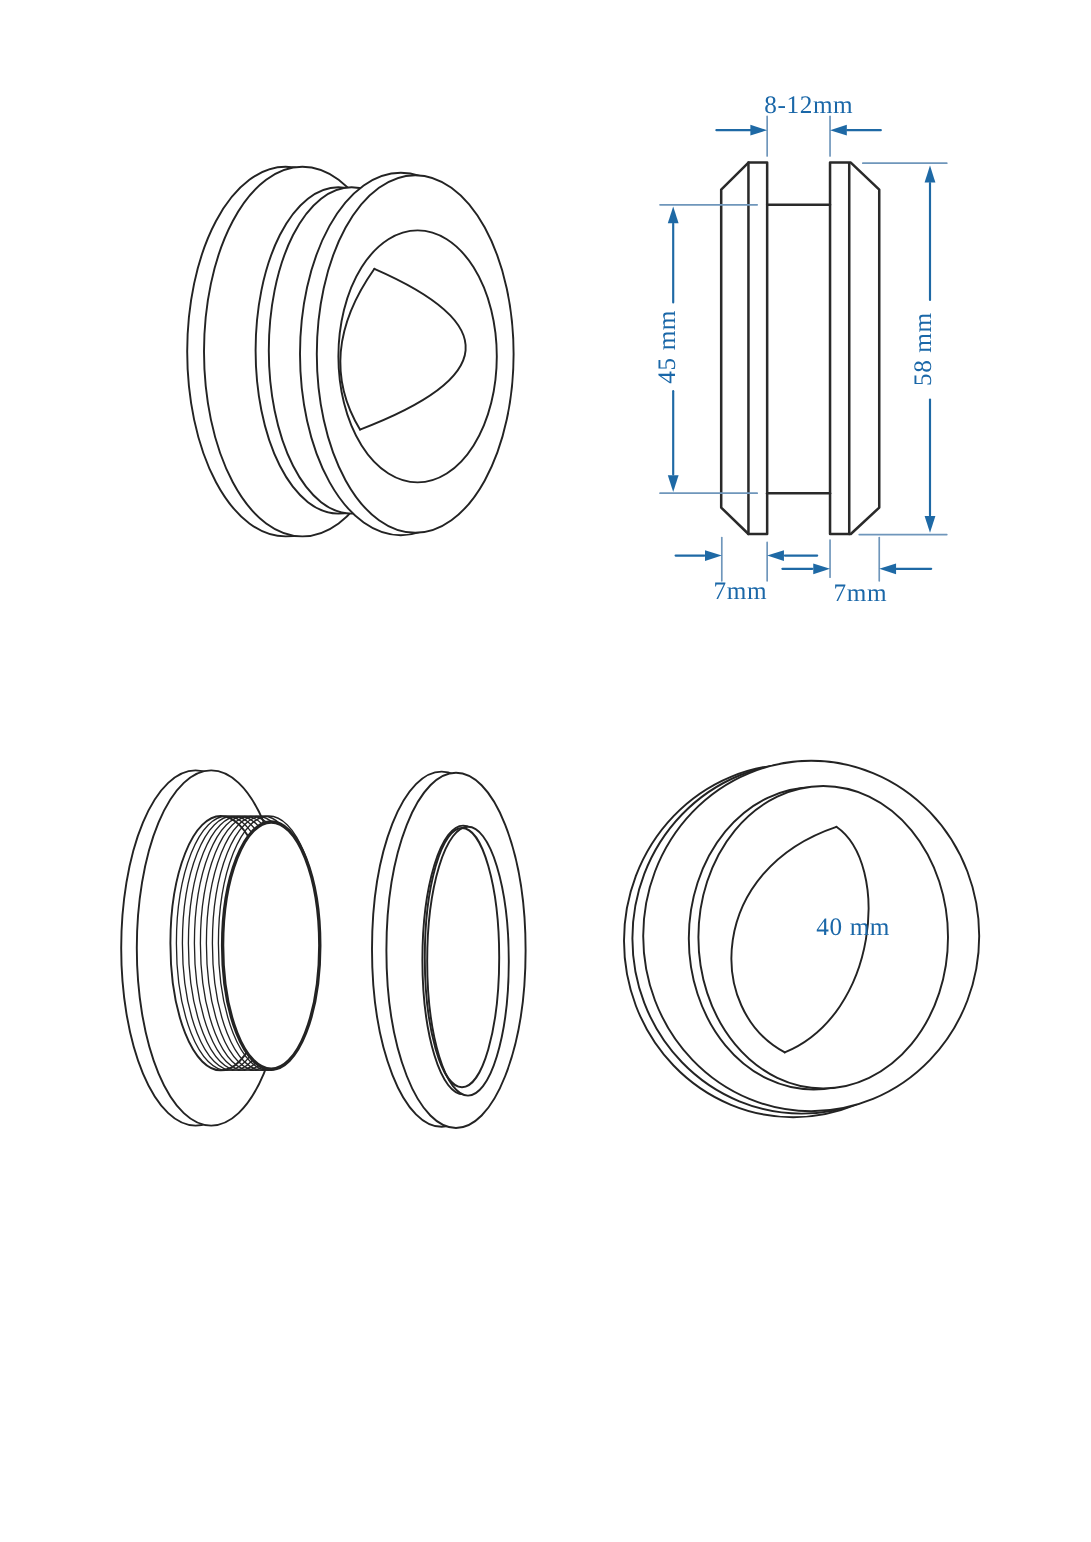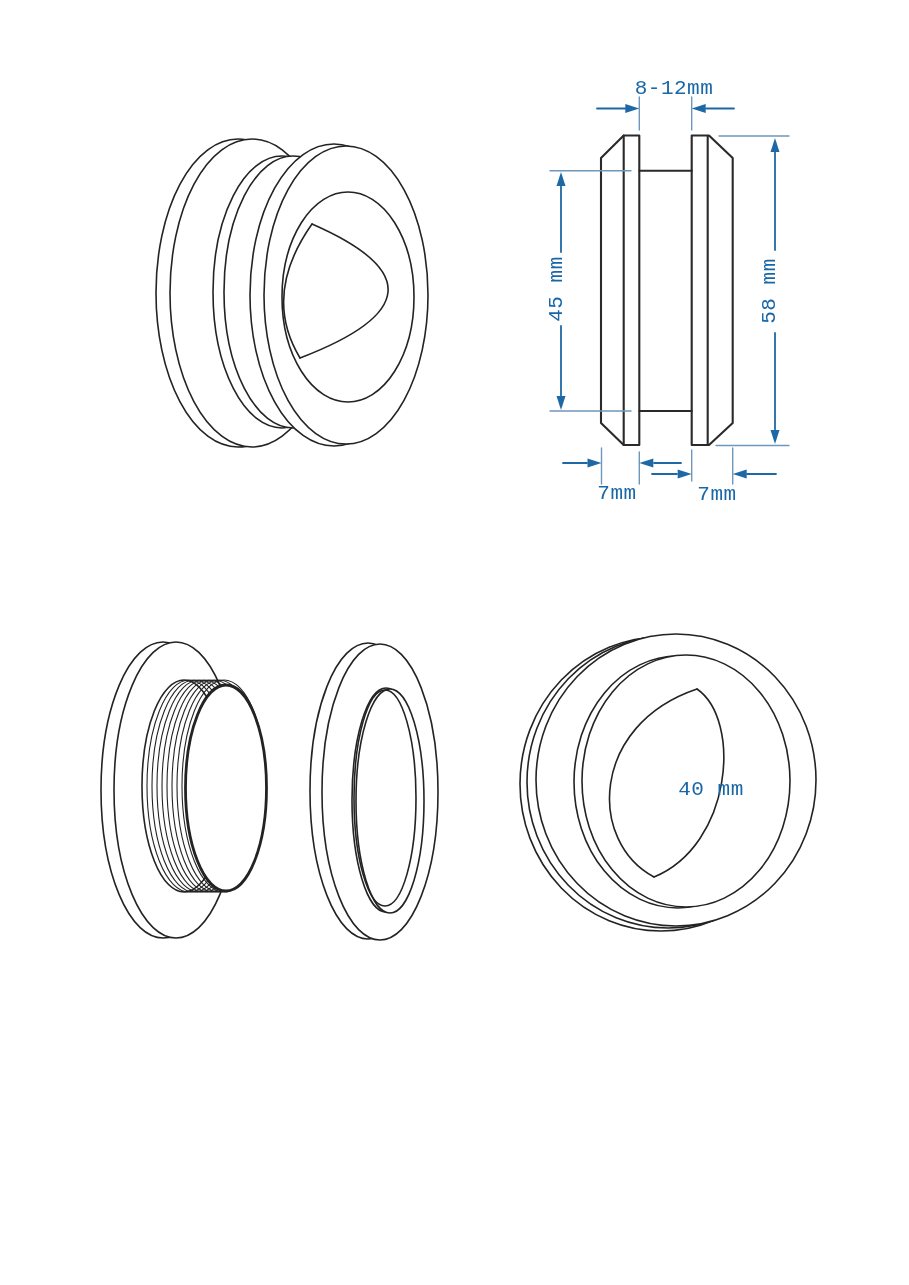--- a/index.html
+++ b/index.html
@@ -6,21 +6,21 @@
     margin: 0;
     padding: 0;
     background: #ffffff;
   }
   #stage {
     position: relative;
     width: 909px;
     height: 1285px;
     background: #ffffff;
     overflow: hidden;
-    font-family: Liberation Mono, monospace;
+    font-family: Liberation Serif, serif;
   }
   #drawing-svg {
     position: absolute;
     left: 0;
     top: 0;
     width: 909px;
     height: 1285px;
   }
   .dim-label {
     position: absolute;
@@ -147,15 +147,15 @@
   <div class="dim-label" style="left:674px; top:88px;">8-12mm</div>
 
   <div class="dim-label vertical" style="left:556px; top:289px;">45 mm</div>
 
   <div class="dim-label vertical" style="left:769px; top:291px;">58 mm</div>
 
   <div class="dim-label" style="left:617px; top:493px;">7mm</div>
 
   <div class="dim-label" style="left:717px; top:494px;">7mm</div>
 
-  <div class="dim-label" style="left:711px; top:773px;margin-top:16px;">40 mm</div>
+  <div class="dim-label" style="left:711px; top:773px;">40 mm</div>
 
 </div>
 
 </body></html>

